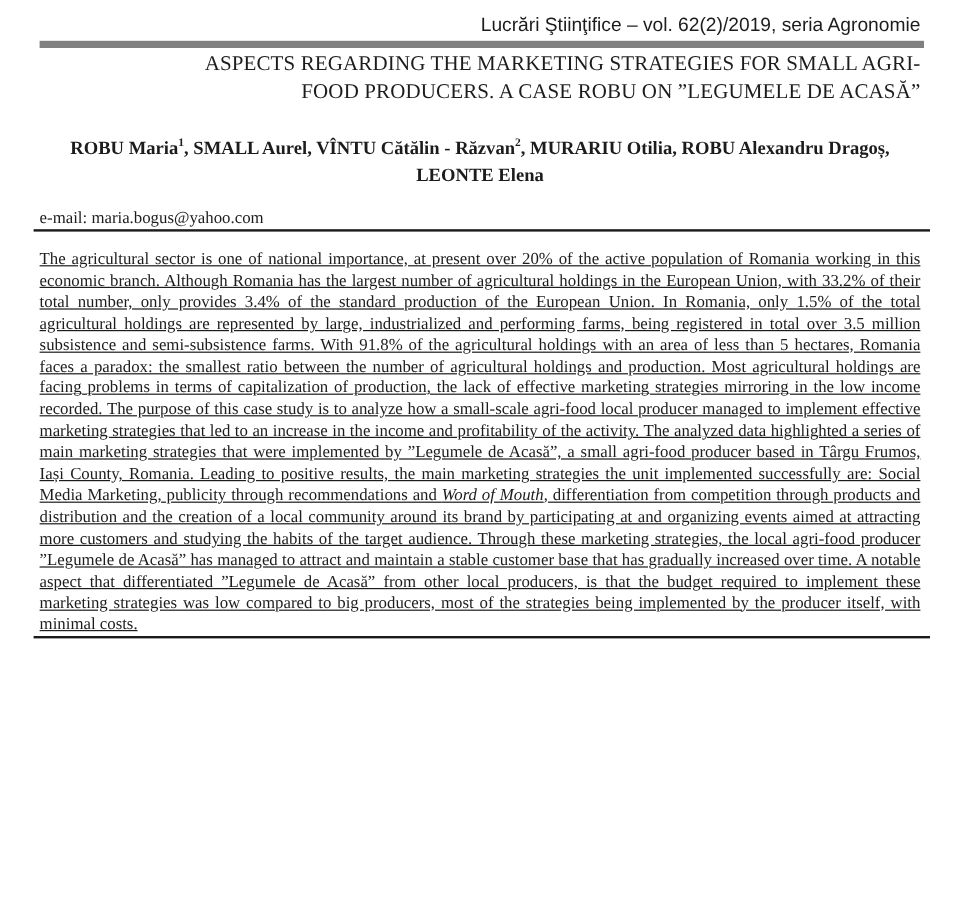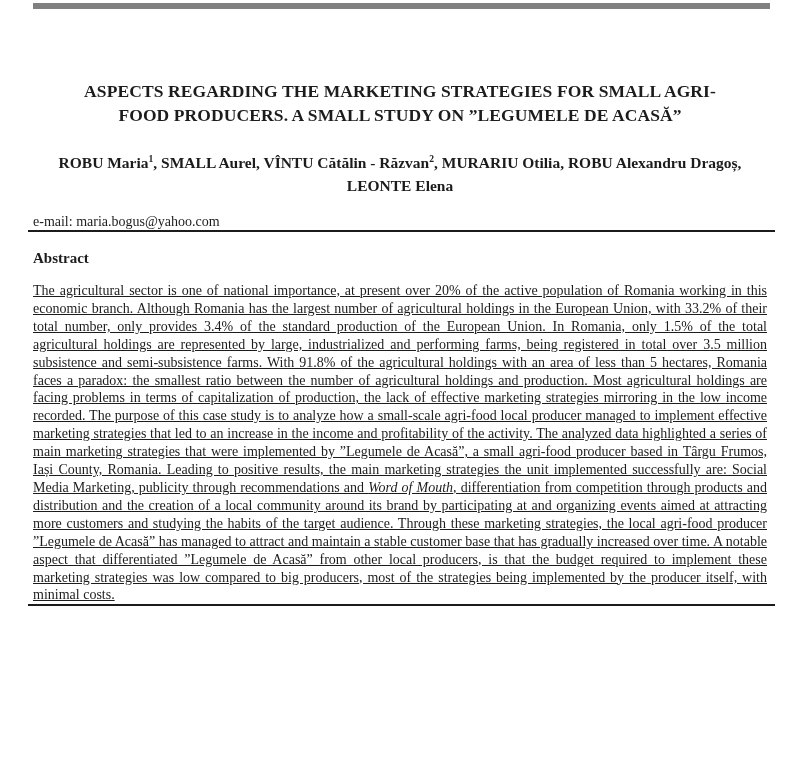--- a/index.html
+++ b/index.html
@@ -23,23 +23,22 @@
     color: #1c1c1c;
   }
   .header-bar {
     margin-top: 3px;
     margin-right: -3px;
     height: 6px;
     background: #808080;
   }
 
   .title {
-    margin-top: 70px;
-    text-align: center;
-    font-weight: bold;
+    text-align: right;
+    font-weight: normal;
     font-size: 17.5px;
     line-height: 24px;
     letter-spacing: 0.1px;
   }
   .title .title-line { white-space: nowrap; }
 
   .authors {
     margin-top: 24px;
     max-width: 692px;
     margin-left: auto;
@@ -89,35 +88,35 @@
     line-height: 17px;
   }
   .keywords .kw-label { font-weight: bold; }
 </style>
 </head>
 <body>
 
 <div class="page">
   <div class="content">
 
+    <div class="journal-header">Lucrări Ştiinţifice – vol. 62(2)/2019, seria Agronomie</div>
 
     <div class="header-bar"></div>
 
     <div class="title">
       <div class="title-line">ASPECTS REGARDING THE MARKETING STRATEGIES FOR SMALL AGRI-</div>
-      <div class="title-line">FOOD PRODUCERS. A SMALL STUDY ON ”LEGUMELE DE ACASĂ”</div>
+      <div class="title-line">FOOD PRODUCERS. A CASE ROBU ON ”LEGUMELE DE ACASĂ”</div>
     </div>
 
     <div class="authors"><span>ROBU Maria</span><sup>1</sup><span>, SMALL Aurel, VÎNTU Cătălin - Răzvan</span><sup>2</sup><span>, MURARIU Otilia, ROBU Alexandru Dragoș, LEONTE Elena</span></div>
 
     <div class="email">e-mail: maria.bogus@yahoo.com</div>
 
     <hr class="thin-rule rule-top">
 
-    <div class="abstract-heading">Abstract</div>
 
     <p class="abstract-text"><span>The agricultural sector is one of national importance, at present over 20% of the active population of Romania working in this economic branch. Although Romania has the largest number of agricultural holdings in the European Union, with 33.2% of their total number, only provides 3.4% of the standard production of the European Union. In Romania, only 1.5% of the total agricultural holdings are represented by large, industrialized and performing farms, being registered in total over 3.5 million subsistence and semi-subsistence farms. With 91.8% of the agricultural holdings with an area of less than 5 hectares, Romania faces a paradox: the smallest ratio between the number of agricultural holdings and production. Most agricultural holdings are facing problems in terms of capitalization of production, the lack of effective marketing strategies mirroring in the low income recorded. The purpose of this case study is to analyze how a small-scale agri-food local producer managed to implement effective marketing strategies that led to an increase in the income and profitability of the activity. The analyzed data highlighted a series of main marketing strategies that were implemented by ”Legumele de Acasă”, a small agri-food producer based in Târgu Frumos, Iași County, Romania. Leading to positive results, the main marketing strategies the unit implemented successfully are: Social Media Marketing, publicity through recommendations and </span><em>Word of Mouth</em><span>, differentiation from competition through products and distribution and the creation of a local community around its brand by participating at and organizing events aimed at attracting more customers and studying the habits of the target audience. Through these marketing strategies, the local agri-food producer ”Legumele de Acasă” has managed to attract and maintain a stable customer base that has gradually increased over time. A notable aspect that differentiated ”Legumele de Acasă” from other local producers, is that the budget required to implement these marketing strategies was low compared to big producers, most of the strategies being implemented by the producer itself, with minimal costs.</span></p>
 
 
     <hr class="thin-rule rule-bottom">
 
   </div>
 </div>
 
 </body></html>

